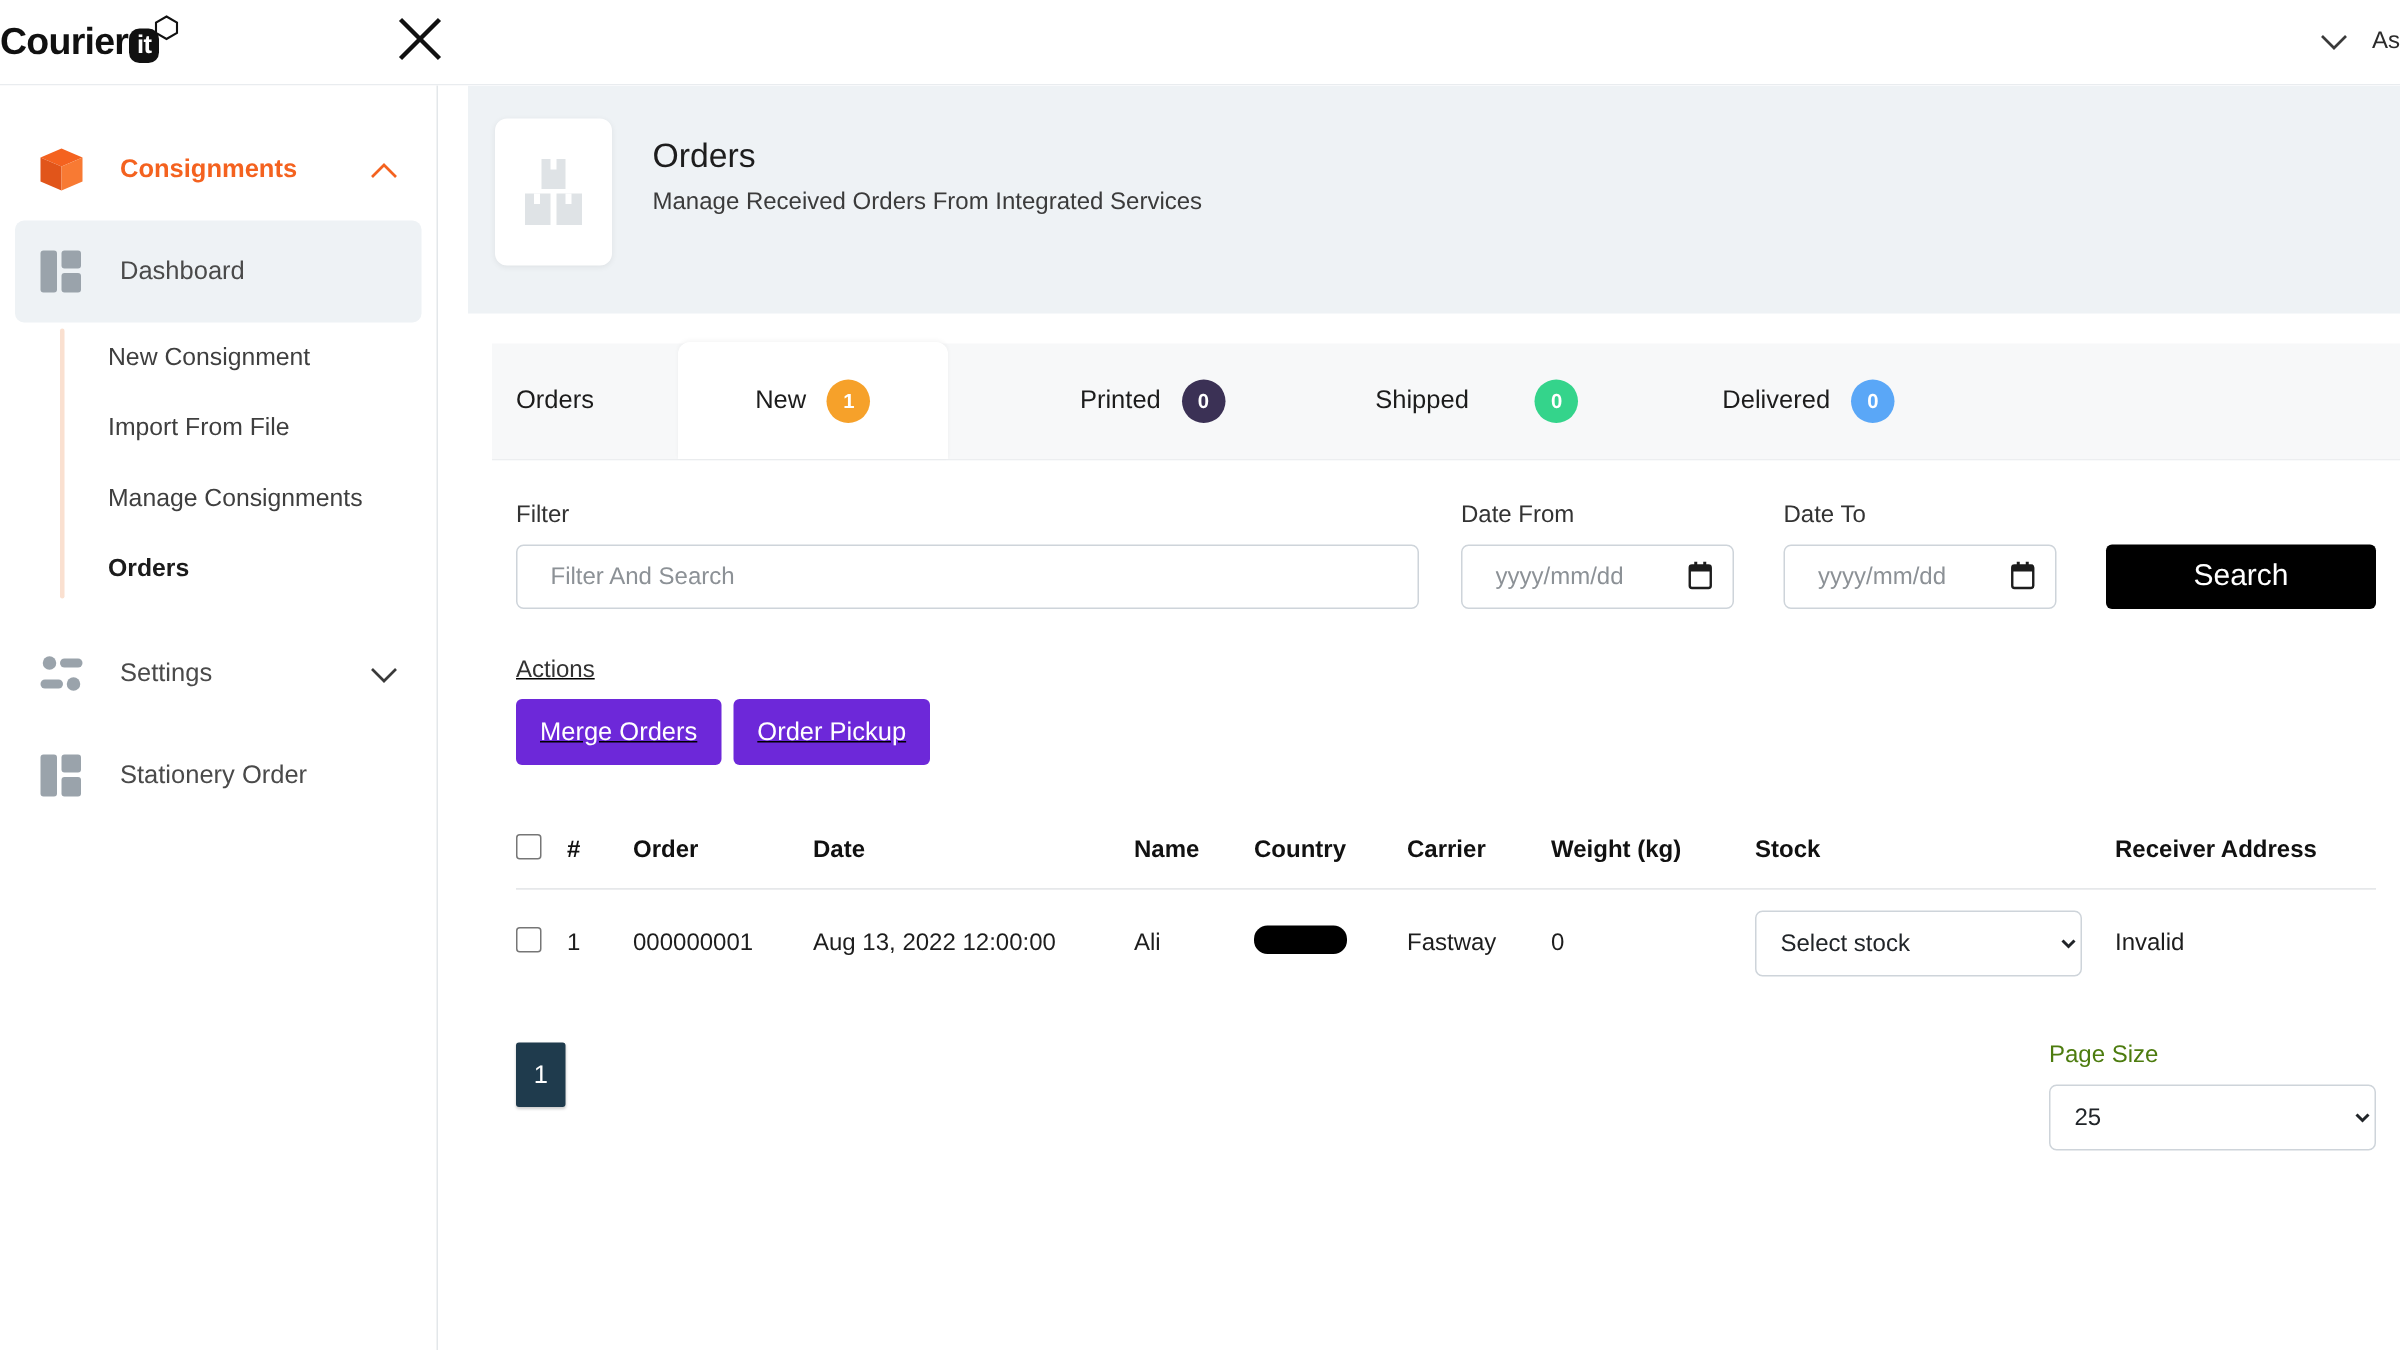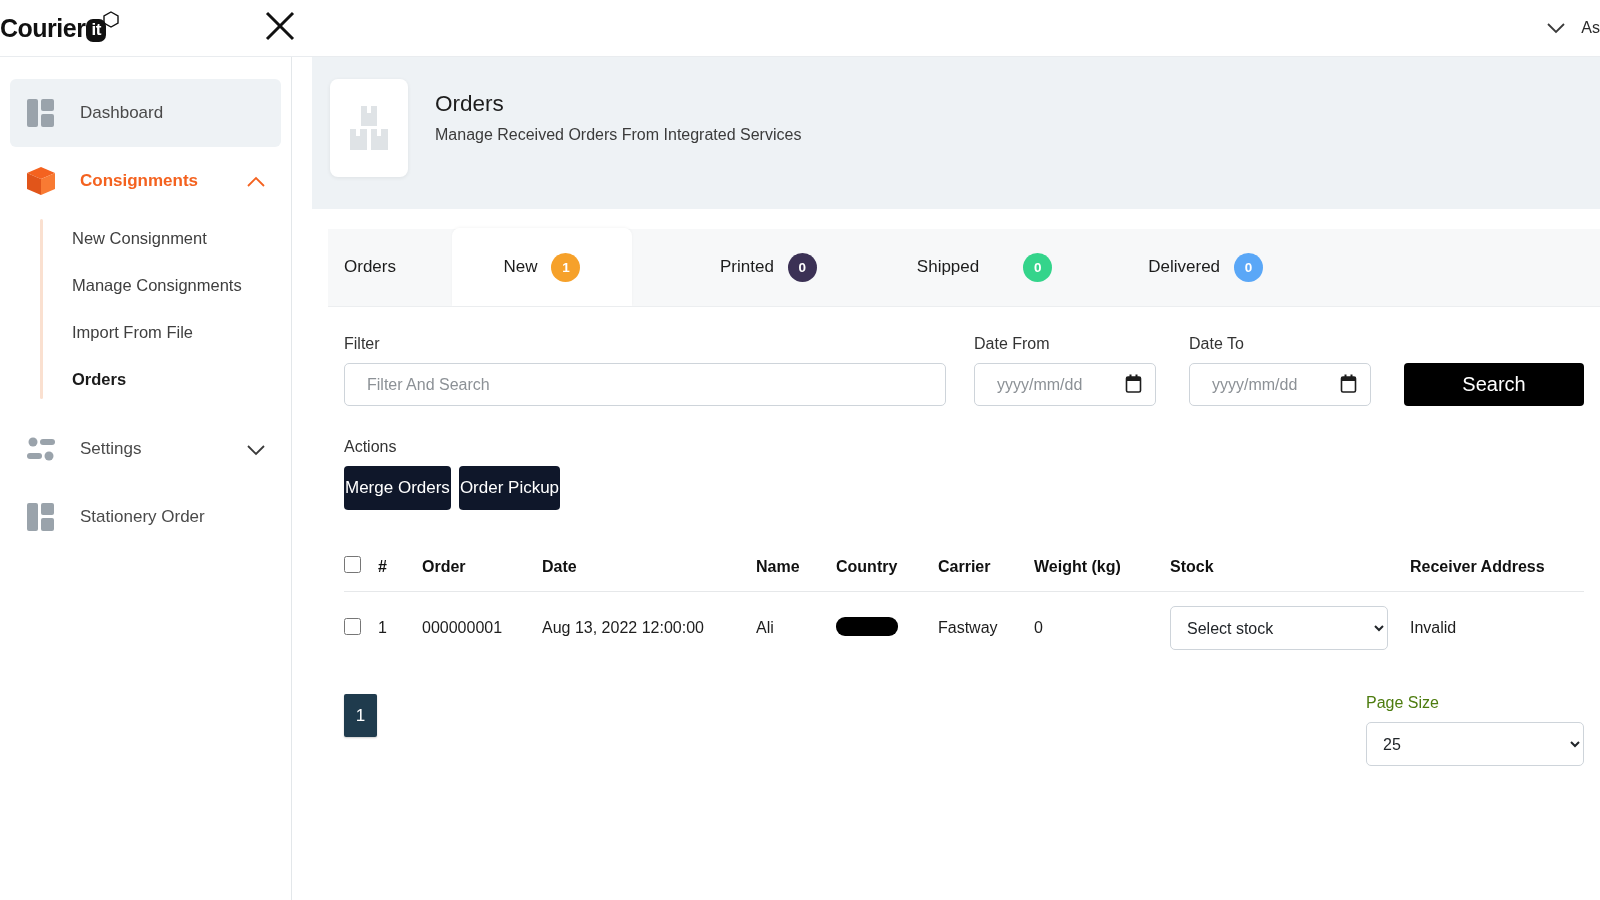--- a/index.html
+++ b/index.html
@@ -156,26 +156,26 @@
   .date-wrap { position: relative; }
   .cal-ico { position: absolute; right: 14px; top: 11px; width: 17px; height: 20px; }
   .btn-search {
     width: 180px; height: 43px; background: #000000; color: #fff;
     border: none; border-radius: 4px; font-size: 20px; cursor: pointer;
     font-family: "Liberation Sans", sans-serif;
   }
   .sp-33 { width: 33px; flex: 0 0 33px; }
   .sp-grow { flex: 1 1 auto; }
 
-  .actions-block { margin-top: 32px; }
+  .actions-block { margin-top: 32px; text-decoration: underline; }
   .actions-label { font-size: 16px; color: #333; }
   .actions-btns { display: flex; gap: 8px; margin-top: 10px; }
   .btn-dark {
-    background: #0f172a; color: #fff; border: none; border-radius: 4px;
-    height: 44px; padding: 0 1px; font-size: 17px; cursor: pointer;
+    background: #6d28d9; color: #fff; border: none; border-radius: 4px;
+    height: 44px; padding: 0 16px; font-size: 17px; cursor: pointer;
     font-family: "Liberation Sans", sans-serif;
   }
 
   
   table.orders {
     width: 100%; border-collapse: collapse; margin-top: 34px;
     table-layout: fixed;
   }
   table.orders th {
     text-align: left; font-size: 16px; color: #111; font-weight: bold;
@@ -246,56 +246,56 @@
       <svg width="22" height="14" viewBox="0 0 22 14">
           <polyline points="3,3 11,11 19,3" fill="none" stroke="#3a3a3a" stroke-width="1.8"></polyline>
         </svg>
     </span>
     <span>As</span>
   </div>
 </div>
 
 <div class="sidebar">
 
+  <div class="nav-item highlight">
+    <span class="ico">
+      <svg width="34" height="34" viewBox="0 0 34 34">
+        <polygon points="17,3 31,9 17,15 3,9" fill="#f4621f"></polygon>
+        <polygon points="3,9 17,15 17,31 3,25" fill="#e1551a"></polygon>
+        <polygon points="31,9 17,15 17,31 31,25" fill="#f87a33"></polygon>
+      </svg>
+    </span>
+    <span class="nav-label">Consignments</span>
+    <span class="chev">
+      <svg width="22" height="14" viewBox="0 0 22 14">
+          <polyline points="3,11 11,3 19,11" fill="none" stroke="#f4621f" stroke-width="1.8"></polyline>
+        </svg>
+    </span>
+  </div>
+
   <div class="nav-item active-box">
     <span class="ico">
       <svg width="34" height="34" viewBox="0 0 34 34">
         <rect x="3" y="3" width="11" height="28" rx="2" fill="#9aa3ab"></rect>
         <rect x="17" y="3" width="13" height="12" rx="2" fill="#9aa3ab"></rect>
         <rect x="17" y="18" width="13" height="13" rx="2" fill="#9aa3ab"></rect>
       </svg>
     </span>
     <span class="nav-label">Dashboard</span>
   </div>
 
-  <div class="nav-item highlight">
-    <span class="ico">
-      <svg width="34" height="34" viewBox="0 0 34 34">
-        <polygon points="17,3 31,9 17,15 3,9" fill="#f4621f"></polygon>
-        <polygon points="3,9 17,15 17,31 3,25" fill="#e1551a"></polygon>
-        <polygon points="31,9 17,15 17,31 31,25" fill="#f87a33"></polygon>
-      </svg>
-    </span>
-    <span class="nav-label">Consignments</span>
-    <span class="chev">
-      <svg width="22" height="14" viewBox="0 0 22 14">
-          <polyline points="3,11 11,3 19,11" fill="none" stroke="#f4621f" stroke-width="1.8"></polyline>
-        </svg>
-    </span>
-  </div>
-
   <div class="subnav">
     <div class="subnav-item">
       <span>New Consignment</span>
     </div>
     <div class="subnav-item">
+      <span>Import From File</span>
+    </div>
+    <div class="subnav-item">
       <span>Manage Consignments</span>
-    </div>
-    <div class="subnav-item">
-      <span>Import From File</span>
     </div>
     <div class="subnav-item current">
       <span>Orders</span>
     </div>
   </div>
 
   <div class="nav-item" style="margin-top:12px;">
     <span class="ico">
       <svg width="34" height="34" viewBox="0 0 34 34">
         <circle cx="9" cy="10" r="4.5" fill="#9aa3ab"></circle>

